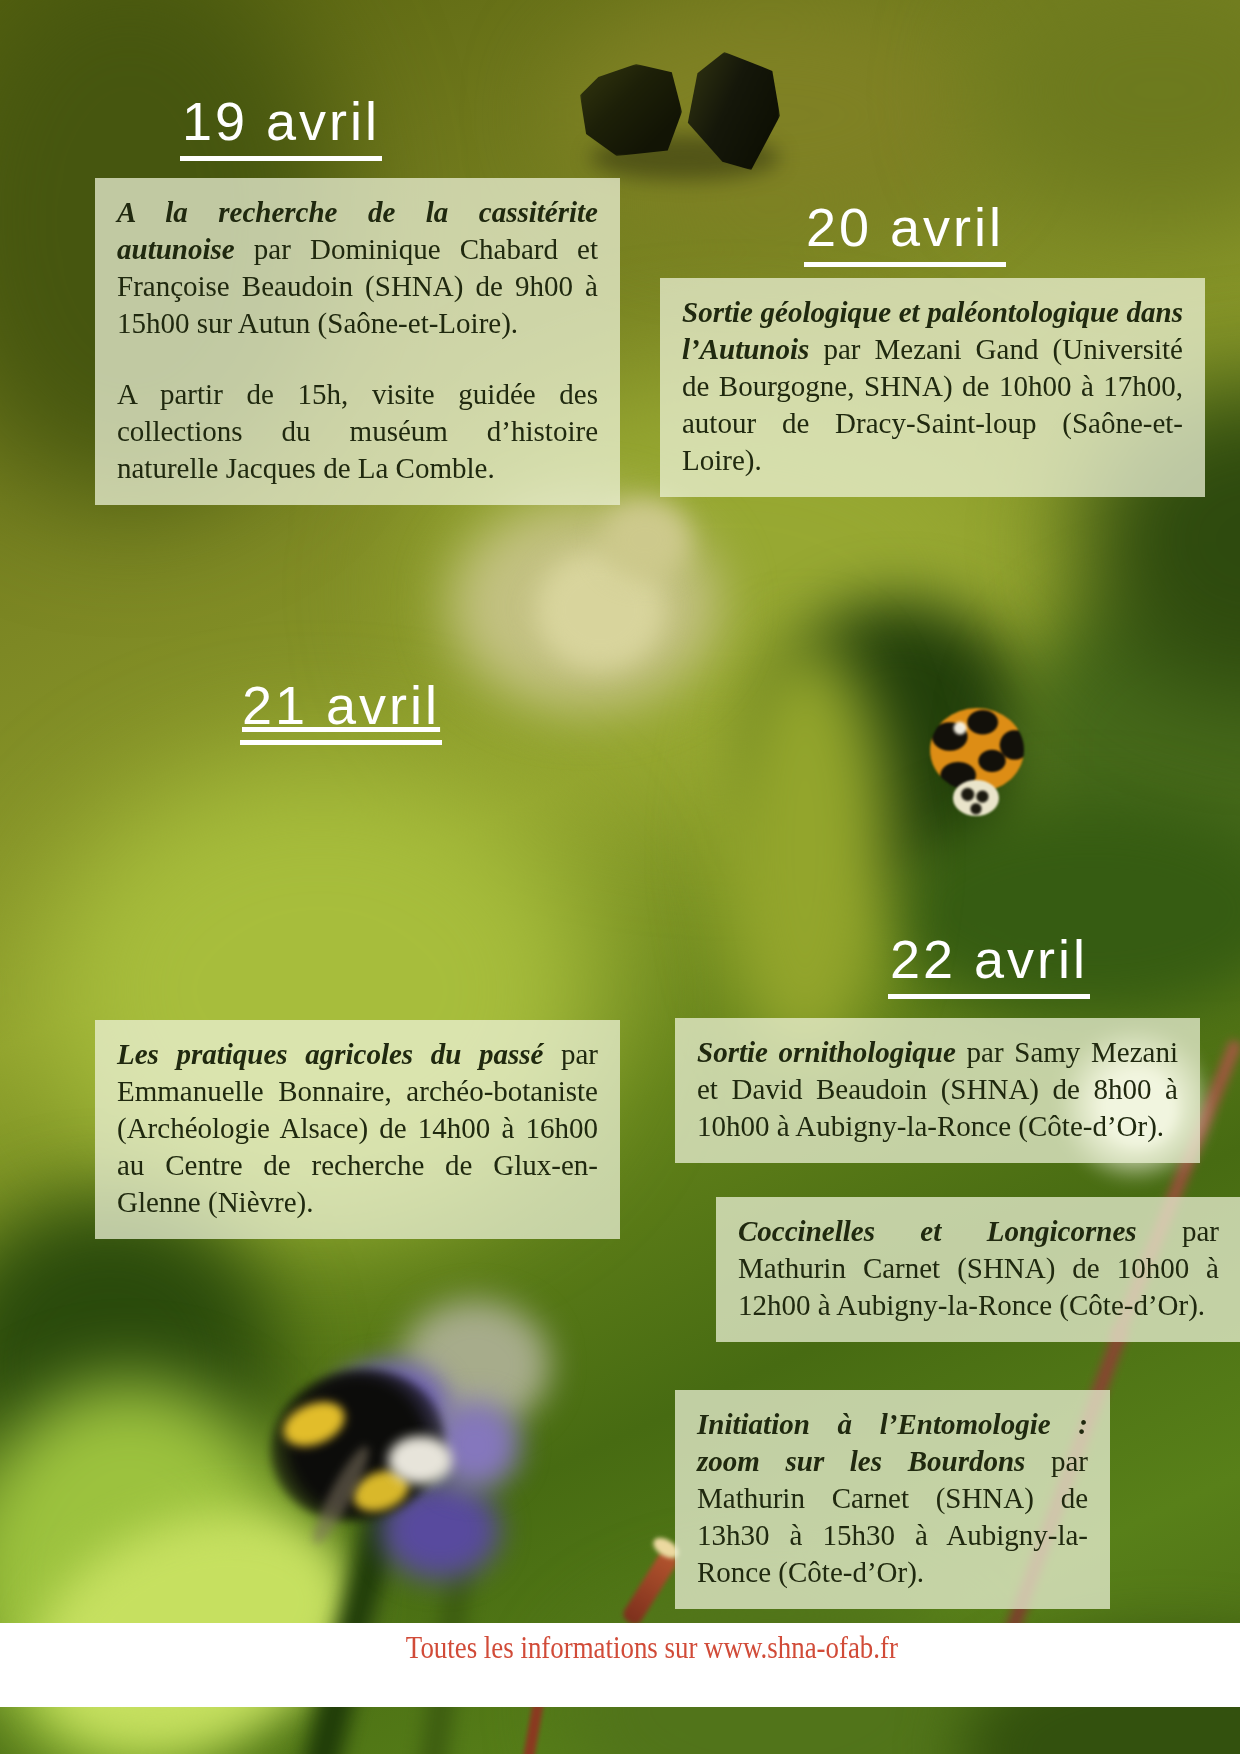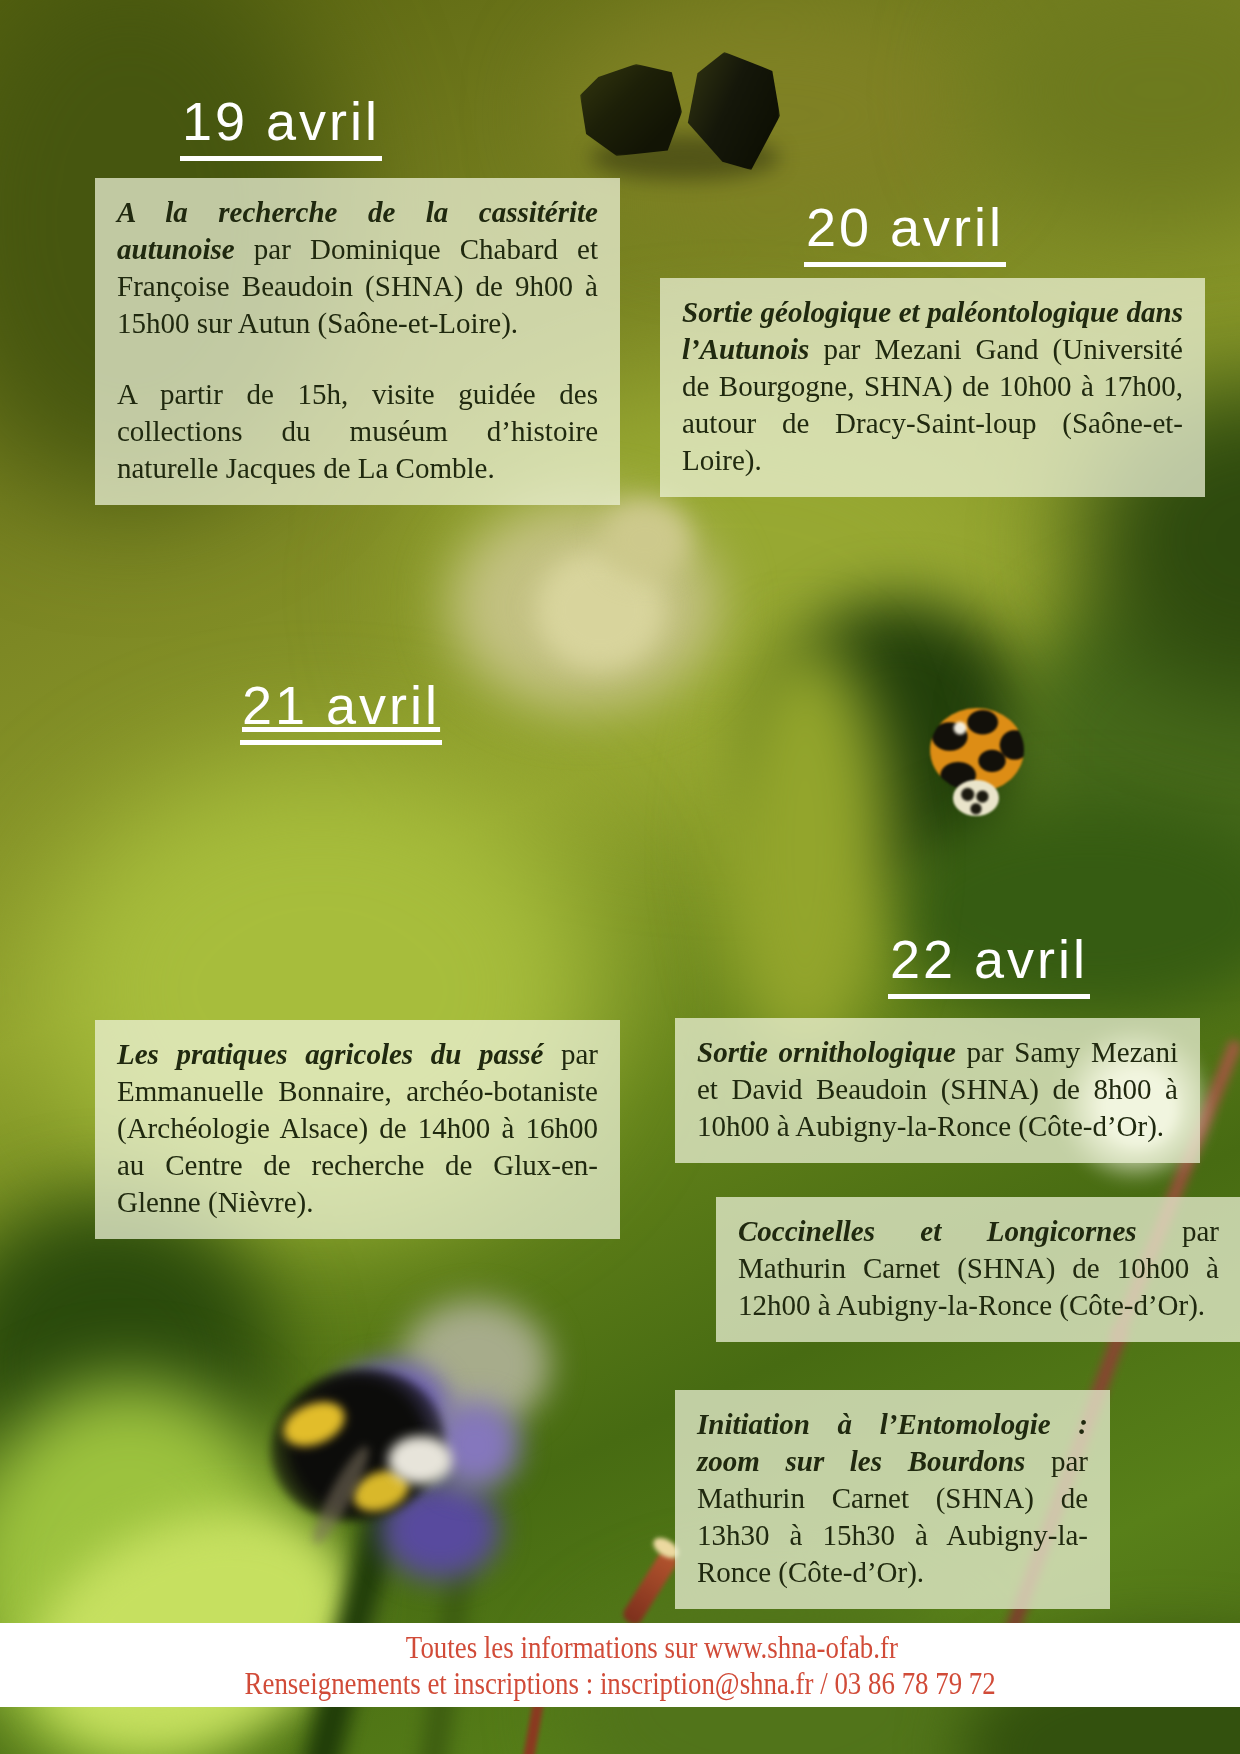--- a/index.html
+++ b/index.html
@@ -159,18 +159,15 @@
   </div>
 
   <div class="event-box" style="left:675px;top:1390px;width:435px;">
     <p><span class="lead">Initiation à l’Entomologie : zoom sur les Bourdons</span><span> par Mathurin Carnet (SHNA) de 13h30 à 15h30 à Aubigny-la-Ronce (Côte-d’Or).</span></p>
   </div>
 
   <footer class="footer-band">
     <div class="footer-line" style="top:6px;padding-left:32px;">
       <span class="condensed">Toutes les informations sur www.shna-ofab.fr</span>
     </div>
-    <div class="footer-line" style="top:42px;">
-      <span class="condensed">Renseignements et inscriptions : inscription@shna.fr / 03 86 78 79 72</span>
-    </div>
   </footer>
 
 </div>
 
 </body></html>

